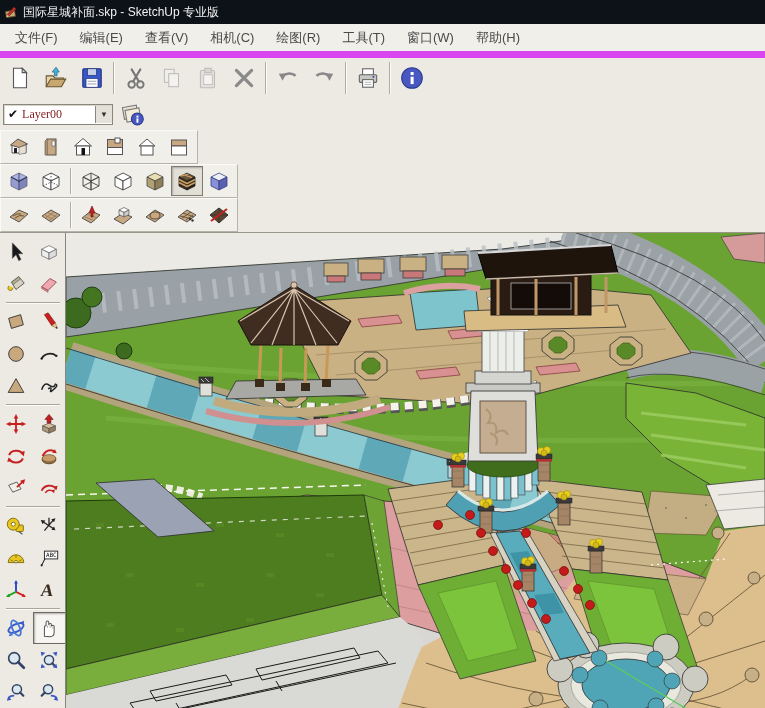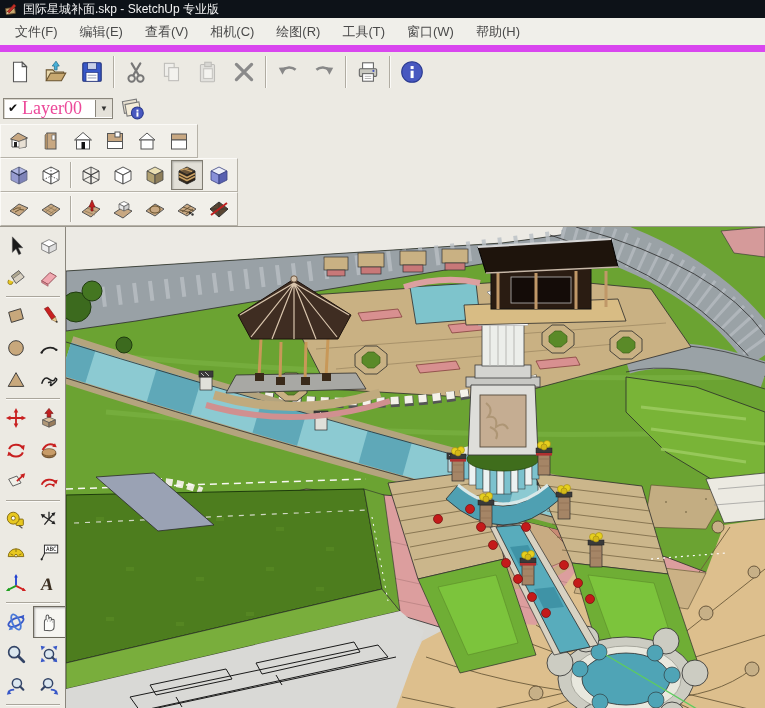--- a/index.html
+++ b/index.html
@@ -1,37 +1,37 @@
 <!DOCTYPE html>
 <html><head>
 <meta charset="utf-8">
 <style>
   html,body{margin:0;padding:0;}
   body{font-family:"Liberation Sans","DejaVu Sans",sans-serif;background:#444;}
   .window{width:765px;height:708px;background:#eceae3;overflow:hidden;position:relative;box-sizing:border-box;}
   
-  .titlebar{height:18px;background:#0d1218;display:flex;align-items:center;padding:0 4px;gap:5px;}
+  .titlebar{height:24px;background:#0d1218;display:flex;align-items:center;padding:0 4px;gap:5px;}
   .titlebar .ttext{color:#f2f2f2;font-size:12px;white-space:nowrap;}
   
   .menubar{height:27px;background:#f0efea;border-bottom:7px solid #d946ef;display:flex;align-items:center;padding:0 4px;}
   .menu-item{font-size:13px;color:#4a4a4a;padding:3px 11px;cursor:default;}
   
   .dock{background:#eceae3;border-bottom:1px solid #9a968c;}
   .tb-row{display:flex;align-items:flex-start;}
   .tb-group{display:flex;align-items:center;background:#f1efe9;border:1px solid #b6b2a8;border-top-color:#fbfaf7;border-left-color:#fbfaf7;padding:1px 2px;}
   .tbtn{width:34px;height:34px;display:flex;align-items:center;justify-content:center;border:1px solid transparent;}
   .tbtn.small{width:30px;height:28px;}
   .tbtn.dim{opacity:.45;filter:grayscale(1);}
   .tbtn.pressed{border:1px solid #807c72;background:#e2dfd7;box-shadow:inset 1px 1px 2px rgba(0,0,0,.25);}
   .tb-sep{width:1px;align-self:stretch;background:#b0aca2;border-right:1px solid #fbfaf7;margin:2px 3px;}
   .row1{padding:2px 0 2px 2px;}
   .row2{padding:1px 0 1px 3px;align-items:center;gap:4px;}
   .combo{display:flex;align-items:center;background:#fff;border:1px solid #8a867c;box-shadow:inset 1px 1px 0 #d8d5cc;height:19px;width:108px;}
   .combo .chk{font-size:12px;padding:0 4px;color:#111;}
-  .combo .cval{font-size:18px;color:#ec4899;flex:1;font-family:"Liberation Serif","DejaVu Serif",serif;}
+  .combo .cval{font-size:12px;color:#7f1d1d;flex:1;font-family:"Liberation Serif","DejaVu Serif",serif;}
   .combo .drop{width:16px;height:17px;background:#e4e1d9;border-left:1px solid #8a867c;display:flex;align-items:center;justify-content:center;font-size:8px;color:#333;}
   
   .bodyrow{display:flex;height:504px;}
   .palette{width:66px;background:#eceae3;border-right:1px solid #8a867c;display:flex;flex-direction:column;align-items:center;padding-top:3px;box-sizing:border-box;overflow:hidden;flex:none;}
   .prow{display:flex;}
   .pcell{width:31px;height:30px;display:flex;align-items:center;justify-content:center;border:1px solid transparent;}
   .pcell.pressed{border:1px solid #6e6a60;background:#f6f5f1;box-shadow:inset 1px 1px 2px rgba(0,0,0,.3);}
   .psep{width:54px;height:2px;border-top:1px solid #aaa69c;border-bottom:1px solid #fbfaf7;margin:2px 0;}
   .viewport{flex:1;position:relative;background:#d8d7d3;overflow:hidden;}
   svg{display:block;}

